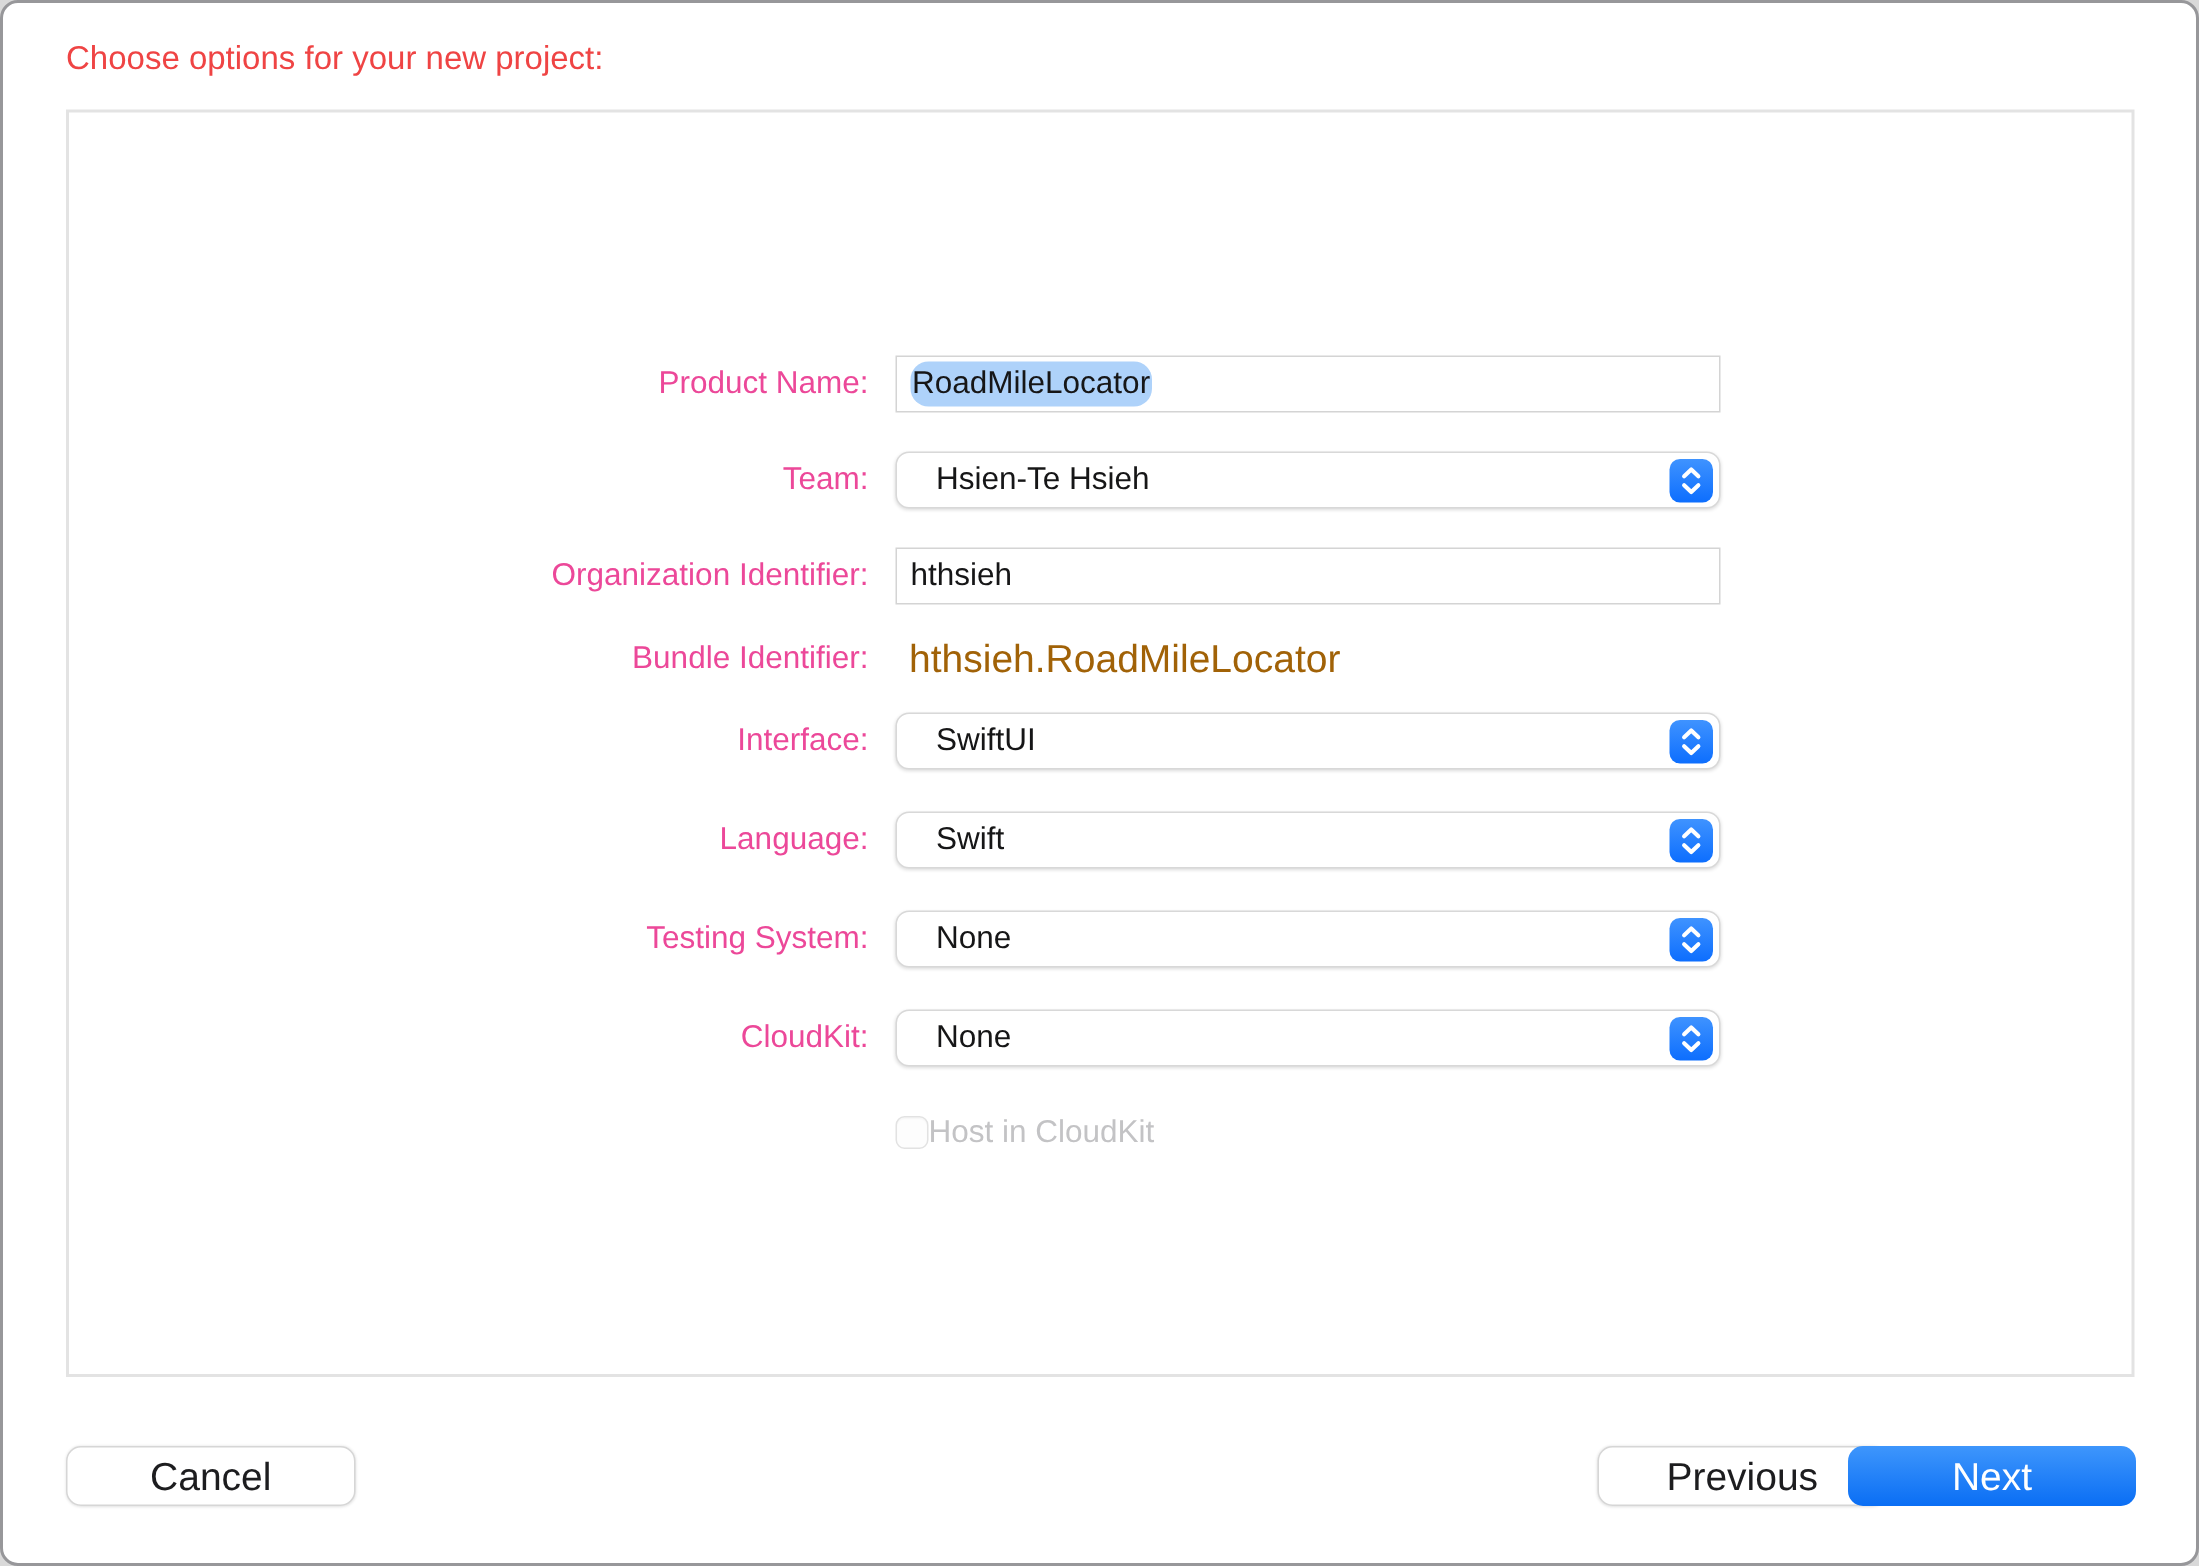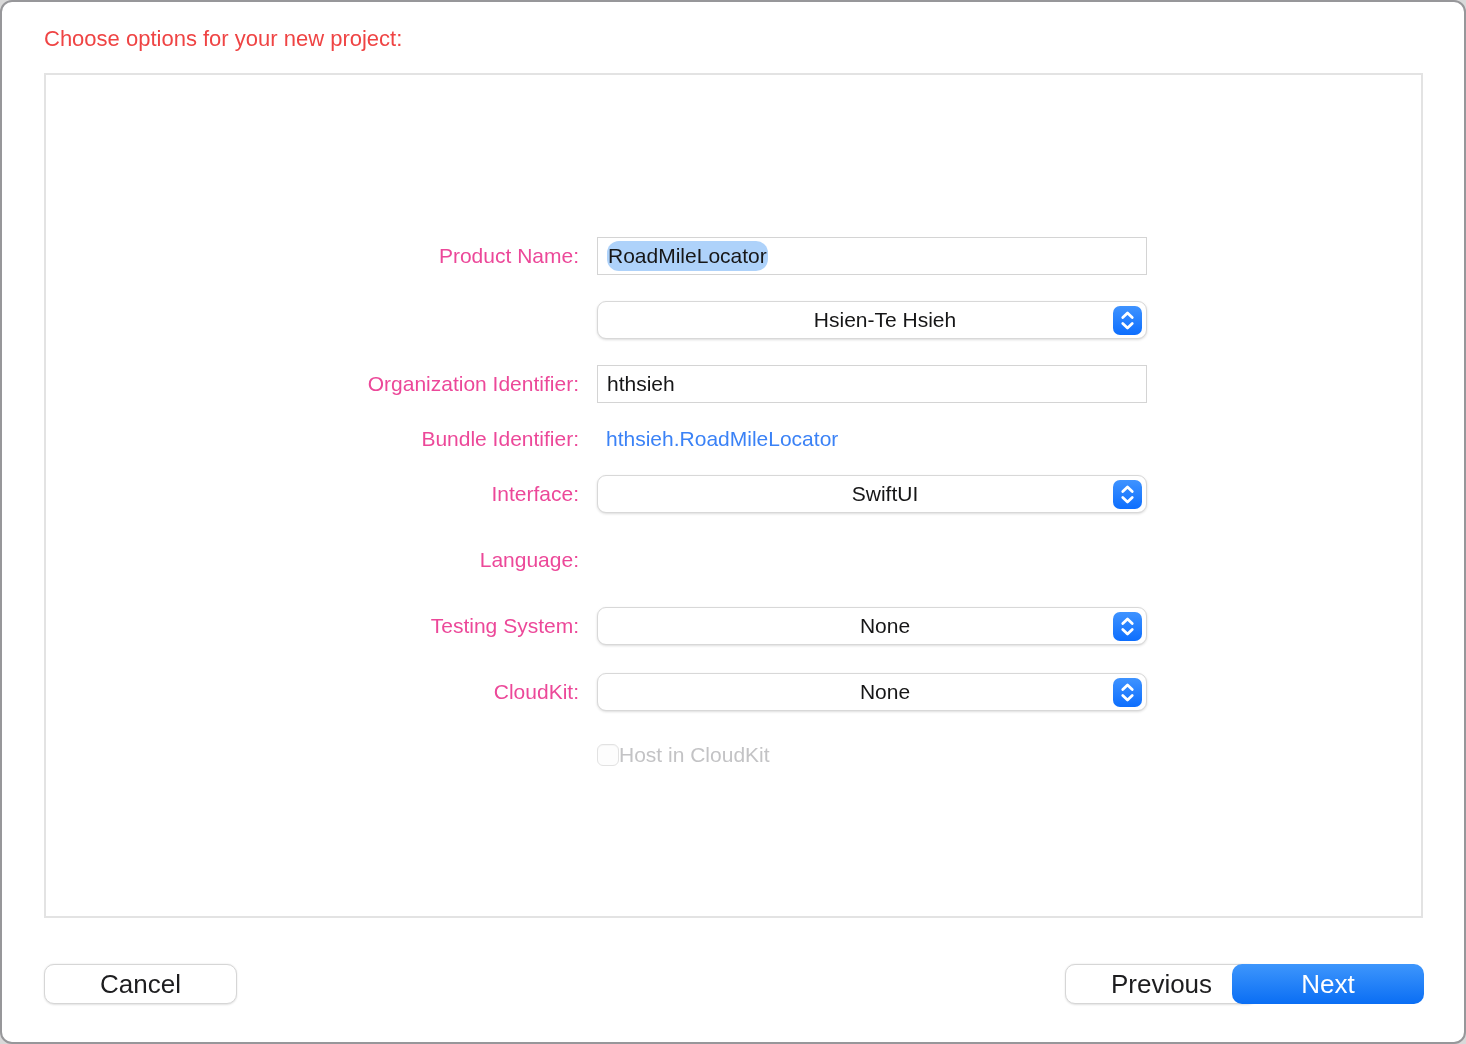--- a/index.html
+++ b/index.html
@@ -34,31 +34,30 @@
   .row-control { position: absolute; left: 553px; top: 0; width: 550px; height: 38px; }
   .text-input {
     width: 100%; height: 38px;
     border: 1px solid #d4d4d4; background: #fff;
     display: flex; align-items: center;
     padding: 0 9px; font-size: 21px; color: #161617;
   }
   .selected-text { background: #aed2fa; padding: 3px 1px; border-radius: 12px; }
   .static-value {
     height: 38px; line-height: 38px; padding-left: 9px;
-    font-size: 21px; color: #3b82f6;
+    font-size: 26px; color: #a16207;
   }
   .dropdown {
     position: relative; width: 100%; height: 38px;
     background: #fff;
     border: 1px solid #d8d8d8; border-radius: 9px;
     box-shadow: 0 1px 2.5px rgba(0,0,0,0.14);
     display: flex; align-items: center;
     padding-left: 26px; font-size: 21px; color: #161617;
     cursor: default;
-    justify-content: center;
   }
   .stepper {
     position: absolute; right: 4px; top: 4px;
     width: 29px; height: 29px; border-radius: 7px;
     background: linear-gradient(180deg, #3f93ff 0%, #0d6efe 100%);
     display: flex; align-items: center; justify-content: center;
   }
   .checkbox-row { height: 24px; }
   .checkbox-wrap { display: flex; align-items: center; }
   .checkbox {
@@ -99,20 +98,21 @@
   <div class="row" style="top:235px;">
     <div class="row-label">Product Name:</div>
     <div class="row-control">
       <div class="text-input">
           <span class="selected-text">RoadMileLocator</span>
         </div>
     </div>
   </div>
 
   <div class="row" style="top:299px;">
+    <div class="row-label">Team:</div>
     <div class="row-control">
       <div class="dropdown">
         <span>Hsien-Te Hsieh</span>
         <span class="stepper">
           <svg width="17" height="19" viewBox="0 0 16 18">
               <path d="M3.5 6.2 8 1.9l4.5 4.3" fill="none" stroke="#fff" stroke-width="2.6" stroke-linecap="round" stroke-linejoin="round"></path>
               <path d="M3.5 11.8 8 16.1l4.5-4.3" fill="none" stroke="#fff" stroke-width="2.6" stroke-linecap="round" stroke-linejoin="round"></path>
             </svg>
         </span>
       </div>
@@ -145,20 +145,31 @@
               <path d="M3.5 6.2 8 1.9l4.5 4.3" fill="none" stroke="#fff" stroke-width="2.6" stroke-linecap="round" stroke-linejoin="round"></path>
               <path d="M3.5 11.8 8 16.1l4.5-4.3" fill="none" stroke="#fff" stroke-width="2.6" stroke-linecap="round" stroke-linejoin="round"></path>
             </svg>
         </span>
       </div>
     </div>
   </div>
 
   <div class="row" style="top:539px;">
     <div class="row-label">Language:</div>
+    <div class="row-control">
+      <div class="dropdown">
+        <span>Swift</span>
+        <span class="stepper">
+          <svg width="17" height="19" viewBox="0 0 16 18">
+              <path d="M3.5 6.2 8 1.9l4.5 4.3" fill="none" stroke="#fff" stroke-width="2.6" stroke-linecap="round" stroke-linejoin="round"></path>
+              <path d="M3.5 11.8 8 16.1l4.5-4.3" fill="none" stroke="#fff" stroke-width="2.6" stroke-linecap="round" stroke-linejoin="round"></path>
+            </svg>
+        </span>
+      </div>
+    </div>
   </div>
 
   <div class="row" style="top:605px;">
     <div class="row-label">Testing System:</div>
     <div class="row-control">
       <div class="dropdown">
         <span>None</span>
         <span class="stepper">
           <svg width="17" height="19" viewBox="0 0 16 18">
               <path d="M3.5 6.2 8 1.9l4.5 4.3" fill="none" stroke="#fff" stroke-width="2.6" stroke-linecap="round" stroke-linejoin="round"></path>

